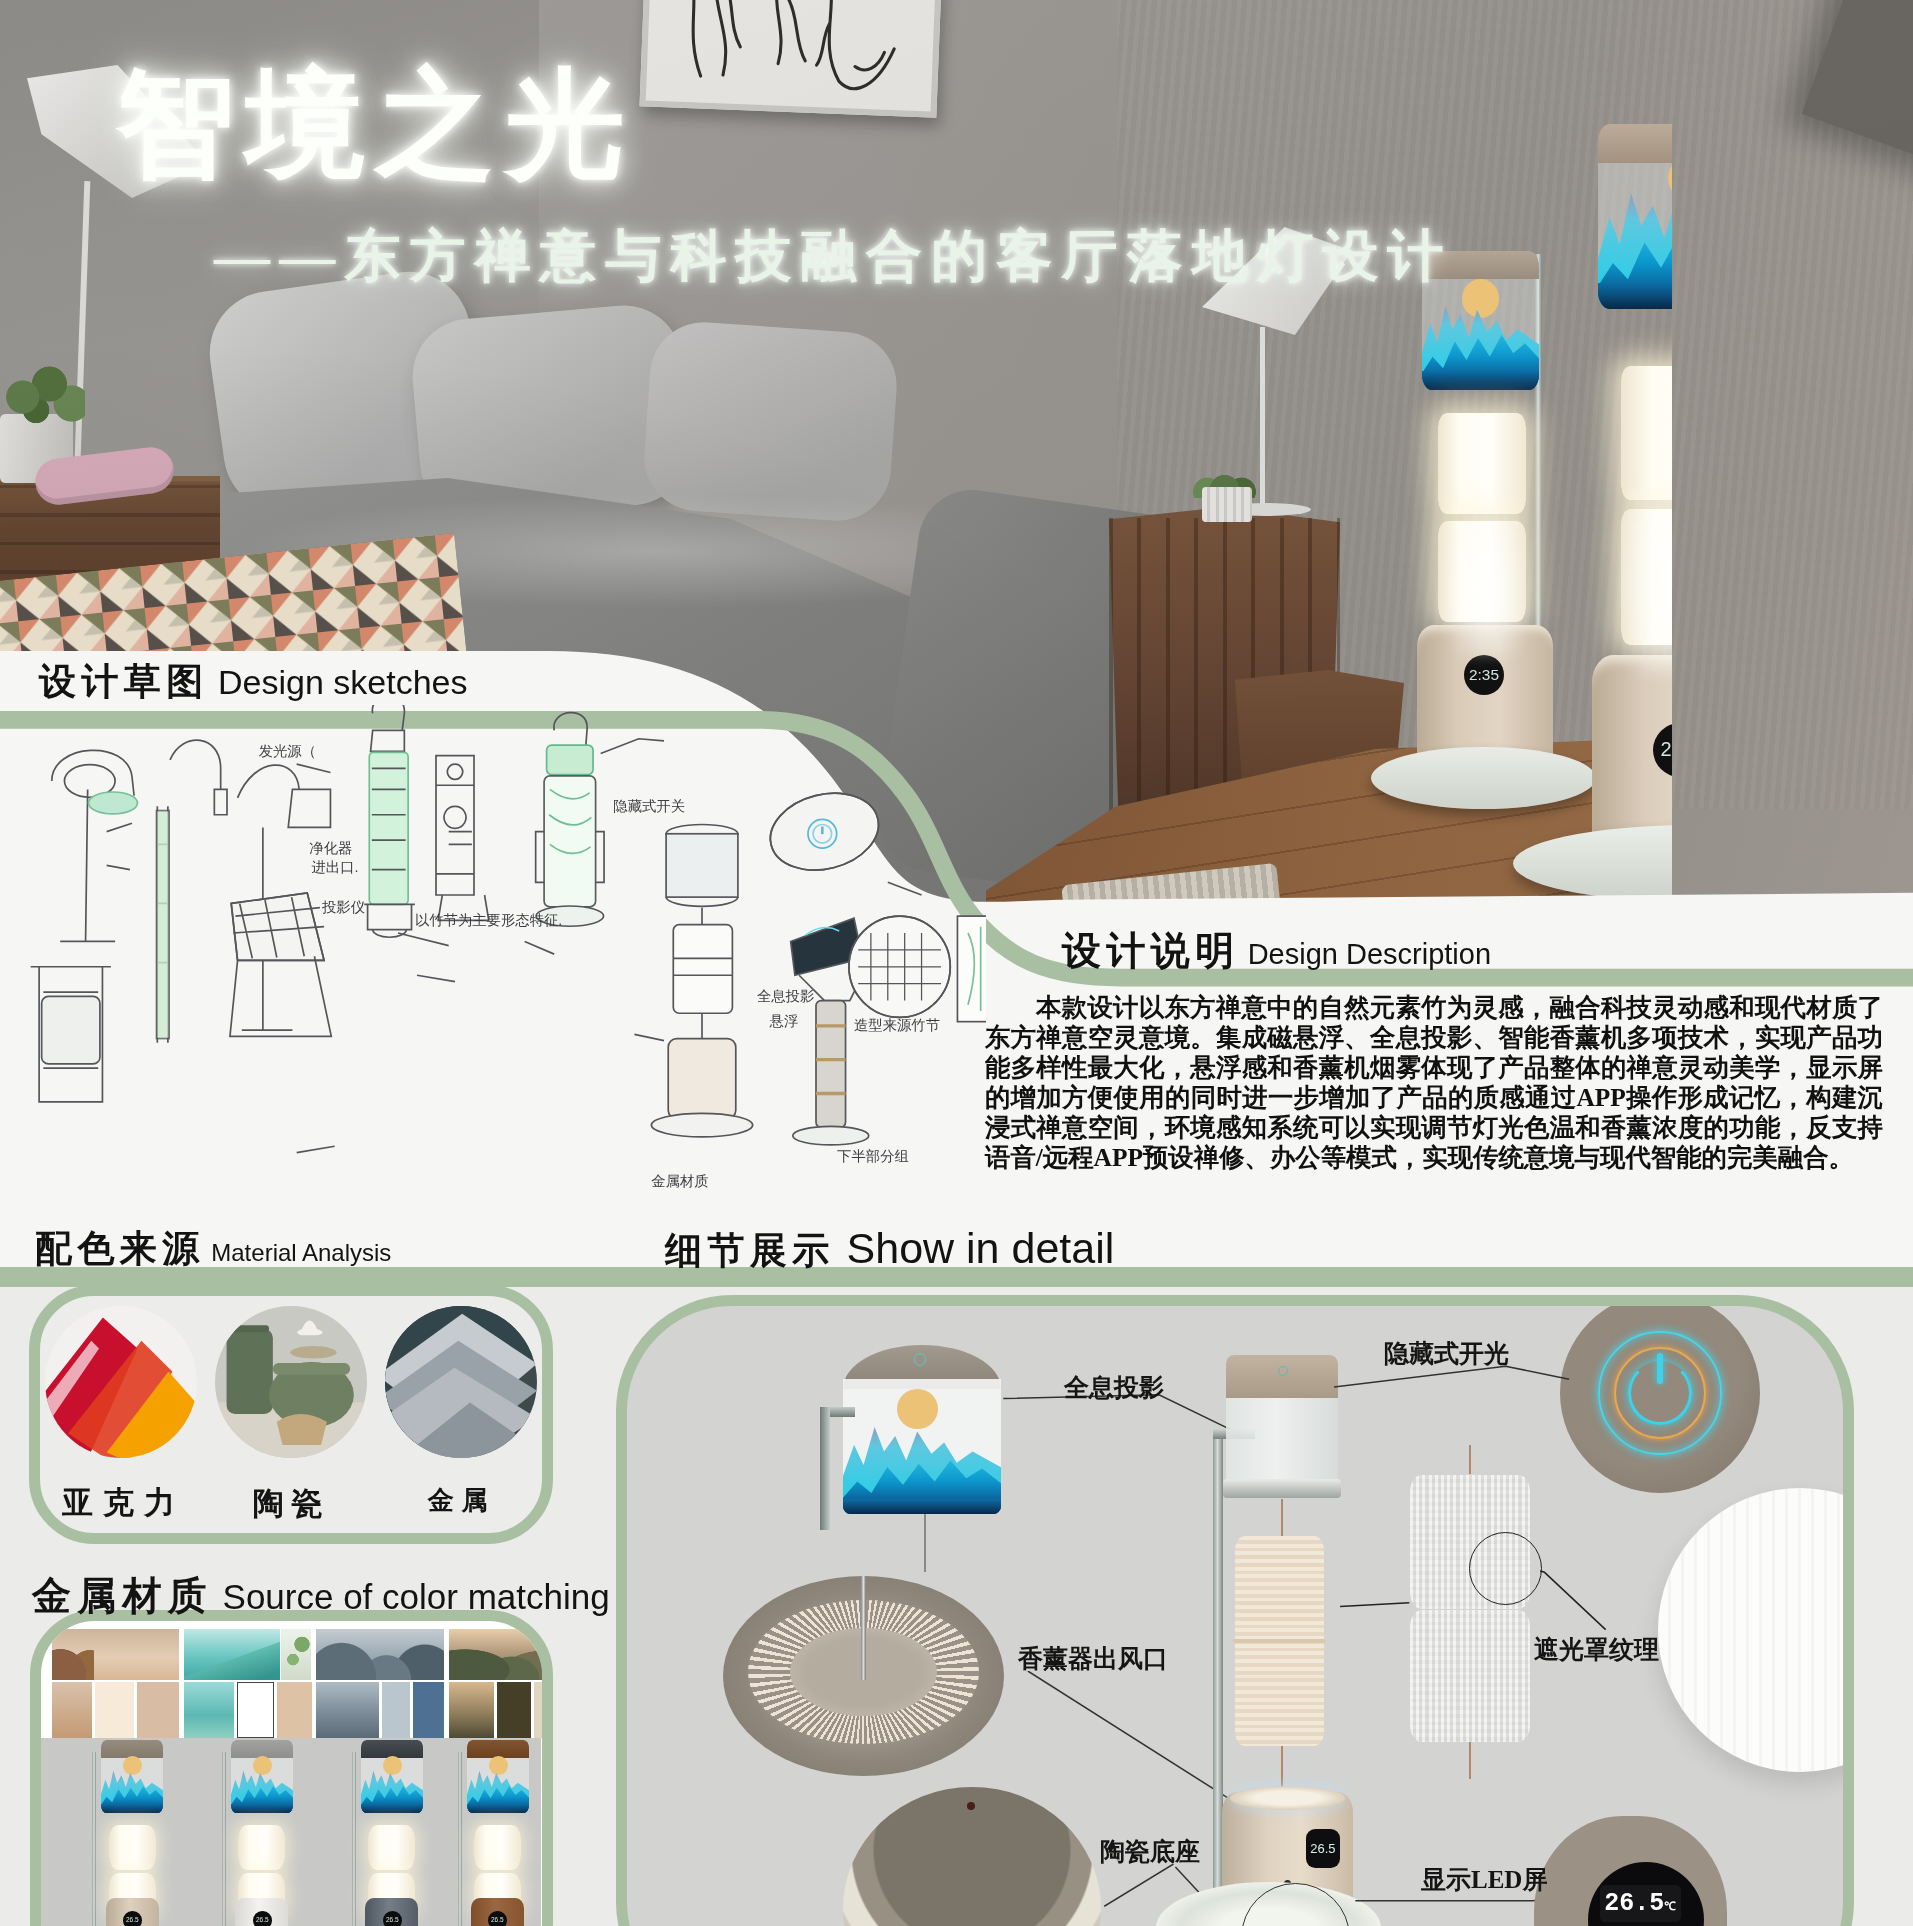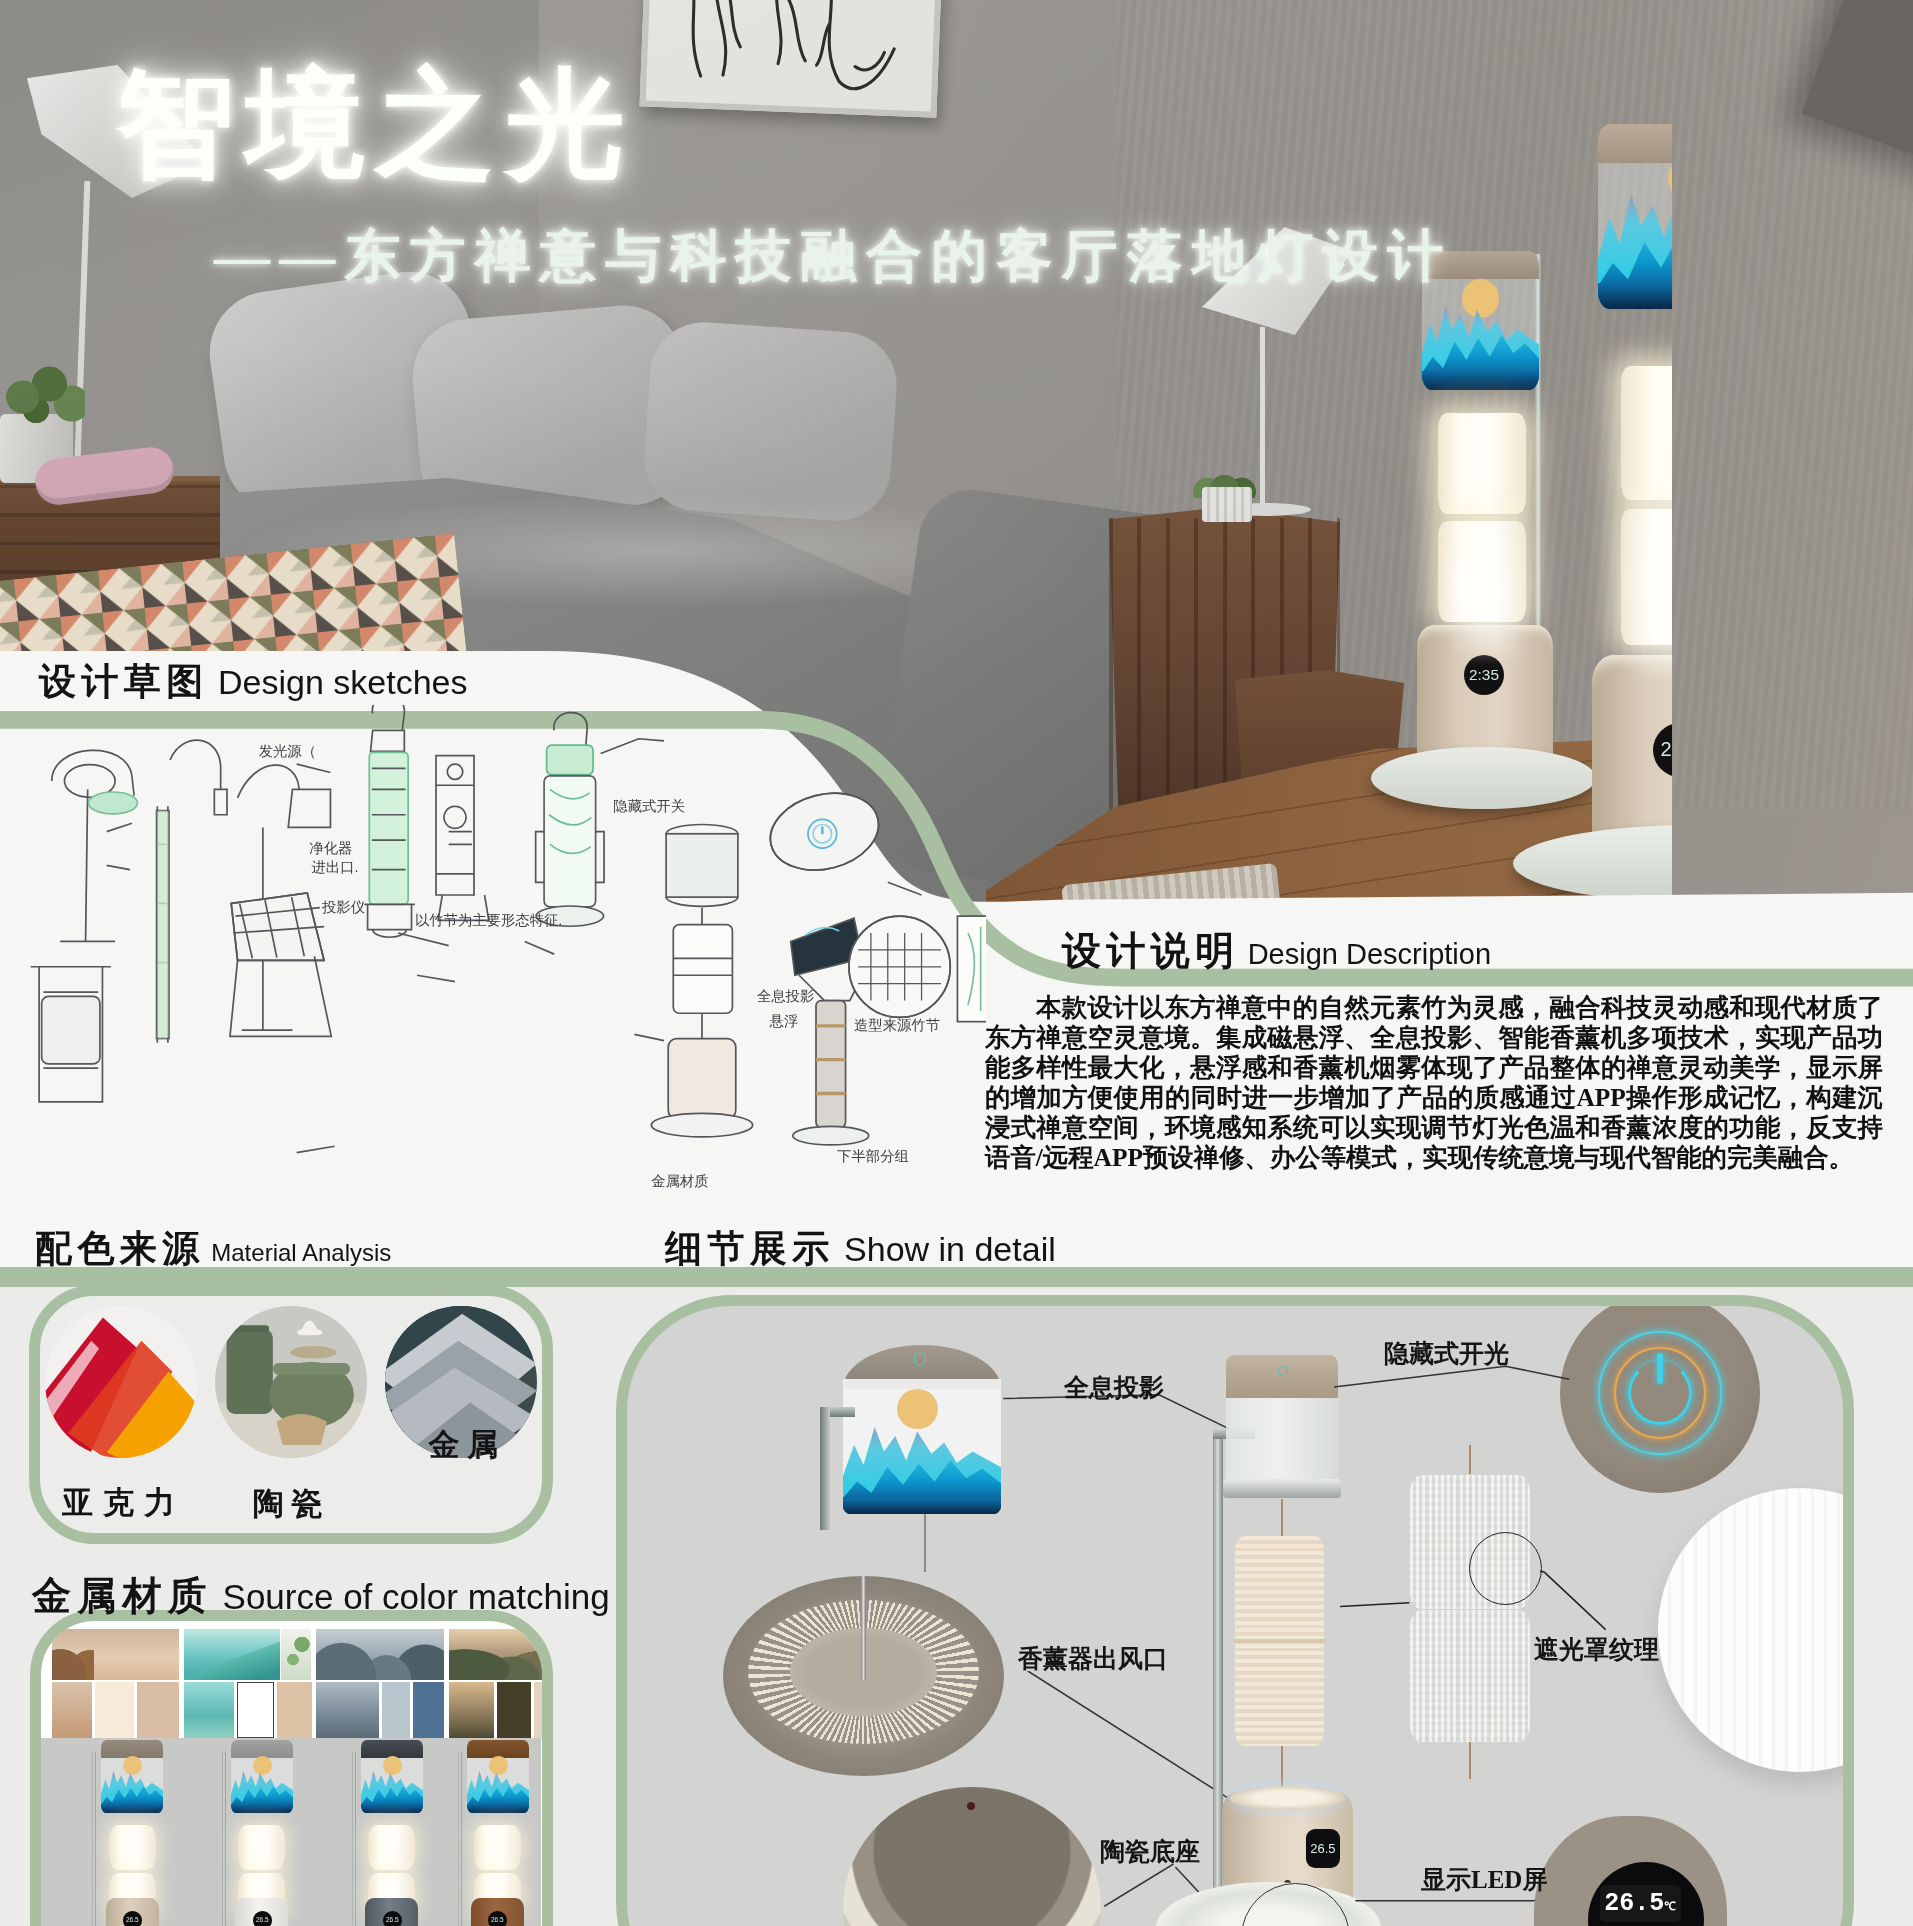--- a/index.html
+++ b/index.html
@@ -189,21 +189,21 @@
 <div class="abs" style="left:0;top:1267px;width:1913px;height:20px;background:#a9bfa2;z-index:4"></div>
 
 <div class="sect" style="left:39px;top:657px;z-index:6"><span class="zh" style="font-size:37px;letter-spacing:5.4px">设计草图</span><span style="font-size:34px"> Design sketches</span></div>
 
 <div class="sect" style="left:1062px;top:924px"><span class="zh" style="font-size:39px;letter-spacing:5.4px">设计说明</span><span style="font-size:29px"> Design Description</span></div>
 
 <div class="abs zh" style="left:985px;top:992px;width:898px;font-size:25.4px;line-height:30px;color:#111;z-index:6;text-align:justify;font-weight:700">  本款设计以东方禅意中的自然元素竹为灵感，融合科技灵动感和现代材质了东方禅意空灵意境。集成磁悬浮、全息投影、智能香薰机多项技术，实现产品功能多样性最大化，悬浮感和香薰机烟雾体现了产品整体的禅意灵动美学，显示屏的增加方便使用的同时进一步增加了产品的质感通过APP操作形成记忆，构建沉浸式禅意空间，环境感知系统可以实现调节灯光色温和香薰浓度的功能，反支持语音/远程APP预设禅修、办公等模式，实现传统意境与现代智能的完美融合。</div>
 
 <div class="sect" style="left:35px;top:1224px"><span class="zh" style="font-size:37px;letter-spacing:5.4px">配色来源</span><span style="font-size:24px"> Material Analysis</span></div>
 
-<div class="sect" style="left:665px;top:1224px"><span class="zh" style="font-size:37px;letter-spacing:5.4px">细节展示</span><span style="font-size:34px"> Show in detail</span></div>
+<div class="sect" style="left:665px;top:1224px"><span class="zh" style="font-size:37px;letter-spacing:5.4px">细节展示</span><span style="font-size:43px"> Show in detail</span></div>
 
 <svg class="abs" style="left:0;top:705px;z-index:5" width="986" height="570" viewBox="0 0 2330 1350">
   <g stroke="#55565a" stroke-width="4" fill="none">
 
     <path d="M120,180 C120,90 300,80 310,170 L315,215 M150,180 a28,18 0 1,0 120,0 a28,18 0 1,0 -120,0 M205,200 L200,560 M140,560 h130 M250,300 l60,-20 M250,380 l55,10"></path>
     <ellipse cx="265" cy="232" rx="58" ry="26" fill="#bfe8d0" stroke="#7bbf98"></ellipse>
     <path d="M70,620 h190 M90,620 v320 h150 v-320 M100,680 h130 M100,860 h130"></path>
     <rect x="96" y="690" width="138" height="160" rx="16" fill="#eef0ee"></rect>
 
     <path d="M400,130 C430,60 520,70 520,150 L520,200 M505,200 h30 v60 h-30 z M370,240 v560 M395,240 v560 M370,330 h25 M370,470 h25 M370,610 h25"></path>
@@ -331,21 +331,21 @@
   <path d="M0,0 h394 v120 L120,394 H0 Z" fill="#31454a"></path>
   <path d="M-20,180 L200,20 L394,150 L180,330 Z" fill="#c6cbd0"></path>
   <path d="M-20,240 L190,90 L394,220 L170,390 Z" fill="#9aa2a9"></path>
   <path d="M-20,300 L180,160 L394,290 L160,440 Z" fill="#b4bac0"></path>
   <path d="M40,394 L220,250 L394,370 v24 Z" fill="#8d959c"></path>
     </g>
 </svg>
 
 <div class="abs zh" style="left:54px;top:1482px;width:139px;font-size:31px;letter-spacing:10px;color:#141414;z-index:7;text-align:center">亚克力</div>
 <div class="abs zh" style="left:247px;top:1483px;width:89px;font-size:31px;letter-spacing:7.7px;color:#141414;z-index:7;text-align:center">陶瓷</div>
-<div class="abs zh" style="left:417px;top:1424px;width:89px;font-size:31px;letter-spacing:7.7px;color:#141414;z-index:7;text-align:right">金属</div>
+<div class="abs zh" style="left:417px;top:1483px;width:89px;font-size:26px;letter-spacing:7.7px;color:#141414;z-index:7;text-align:center">金属</div>
 
 <div class="sect" style="left:32px;top:1569px"><span class="zh" style="font-size:39px;letter-spacing:6.2px">金属材质</span><span style="font-size:35px"> Source of color matching</span></div>
 
 <div class="box" style="left:30px;top:1610px;width:523px;height:379px;border-radius:65px;background:#fff;overflow:hidden">
 
   <div class="abs" style="left:10.8px;top:7.7px;width:127px;height:51px;background:linear-gradient(180deg,#cdb49c 0%,#e4cdb4 55%,#d8b795 100%)"></div>
   <div class="abs" style="left:10.8px;top:7.7px;width:42px;height:51px;background:radial-gradient(circle at 20% 90%,#8a5f42 0 45%,transparent 46%),radial-gradient(circle at 90% 80%,#94683f 0 35%,transparent 36%)"></div>
   <div class="abs" style="left:10.8px;top:61px;width:40px;height:56px;background:linear-gradient(180deg,#d9c2ab,#c49a74)"></div>
   <div class="abs" style="left:54px;top:61px;width:39px;height:56px;background:#f7ead8"></div>
   <div class="abs" style="left:96px;top:61px;width:42px;height:56px;background:#d8bda4"></div>

